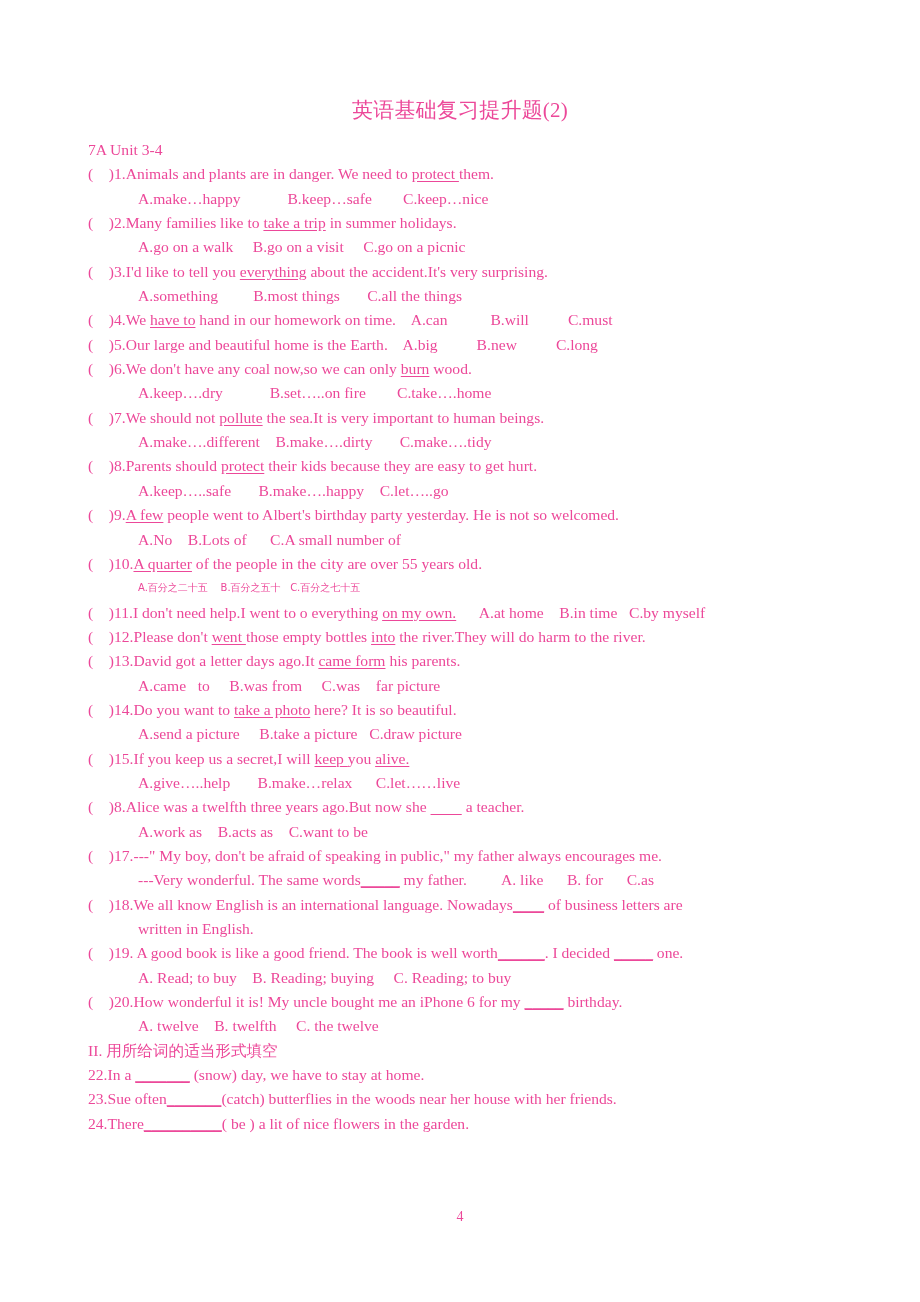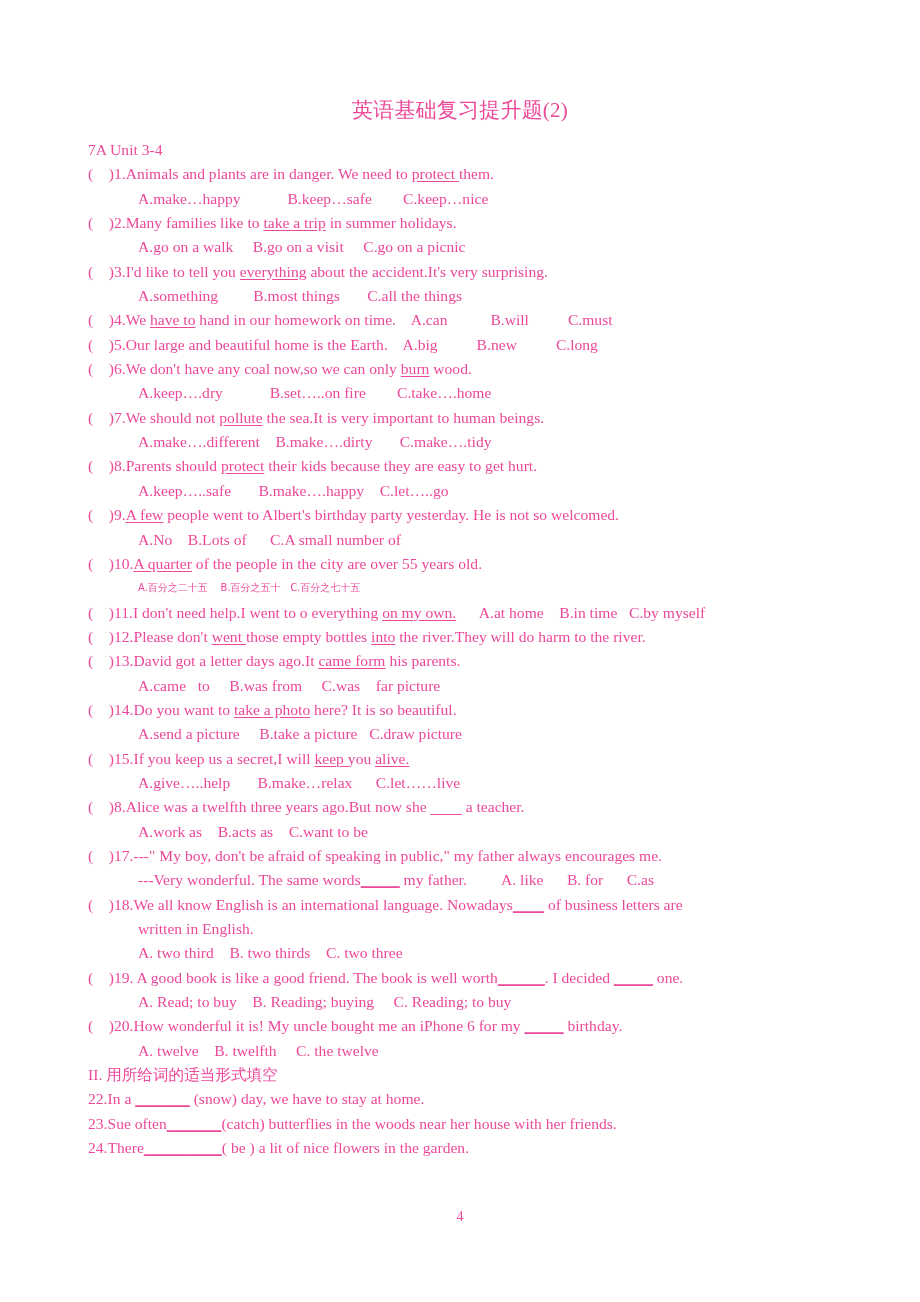--- a/index.html
+++ b/index.html
@@ -97,21 +97,20 @@
         <div class="line q-line"><span>(    )14.</span><span>Do you want to </span><span class="u">take a photo</span><span> here? It is so beautiful.</span></div>
         <div class="line opt-line">A.send a picture     B.take a picture   C.draw picture</div>
         <div class="line q-line"><span>(    )15.</span><span>If you keep us a secret,I will </span><span class="u">keep </span><span>you </span><span class="u">alive.</span></div>
         <div class="line opt-line">A.give…..help       B.make…relax      C.let……live</div>
         <div class="line q-line"><span>(    )8.</span><span>Alice was a twelfth three years ago.But now she </span><span class="u">        </span><span> a teacher.</span></div>
         <div class="line opt-line">A.work as    B.acts as    C.want to be</div>
         <div class="line q-line"><span>(    )17.</span><span>---" My boy, don't be afraid of speaking in public," my father always encourages me.</span></div>
         <div class="line cont-line"><span>---Very wonderful. The same words</span><span class="u">_____</span><span> my father.         A. like      B. for      C.as</span></div>
         <div class="line q-line"><span>(    )18.</span><span>We all know English is an international language. Nowadays</span><span class="u">____</span><span> of business letters are</span></div>
         <div class="line cont-line">written in English.</div>
-        <div class="line opt-line">A. two third    B. two thirds    C. two three</div>
         <div class="line q-line"><span>(    )19.</span><span> A good book is like a good friend. The book is well worth</span><span class="u">______</span><span>. I decided </span><span class="u">_____</span><span> one.</span></div>
         <div class="line opt-line">A. Read; to buy    B. Reading; buying     C. Reading; to buy</div>
         <div class="line q-line"><span>(    )20.</span><span>How wonderful it is! My uncle bought me an iPhone 6 for my </span><span class="u">_____</span><span> birthday.</span></div>
         <div class="line opt-line">A. twelve    B. twelfth     C. the twelve</div>
       </div>
     <div class="line section-head">II. 用所给词的适当形式填空</div>
     <div id="section-two">
         <div class="line"><span>22.In a </span><span class="u">_______</span><span> (snow) day, we have to stay at home.</span></div>
         <div class="line"><span>23.Sue often</span><span class="u">_______</span><span>(catch) butterflies in the woods near her house with her friends.</span></div>
         <div class="line"><span>24.There</span><span class="u">__________</span><span>( be ) a lit of nice flowers in the garden.</span></div>

